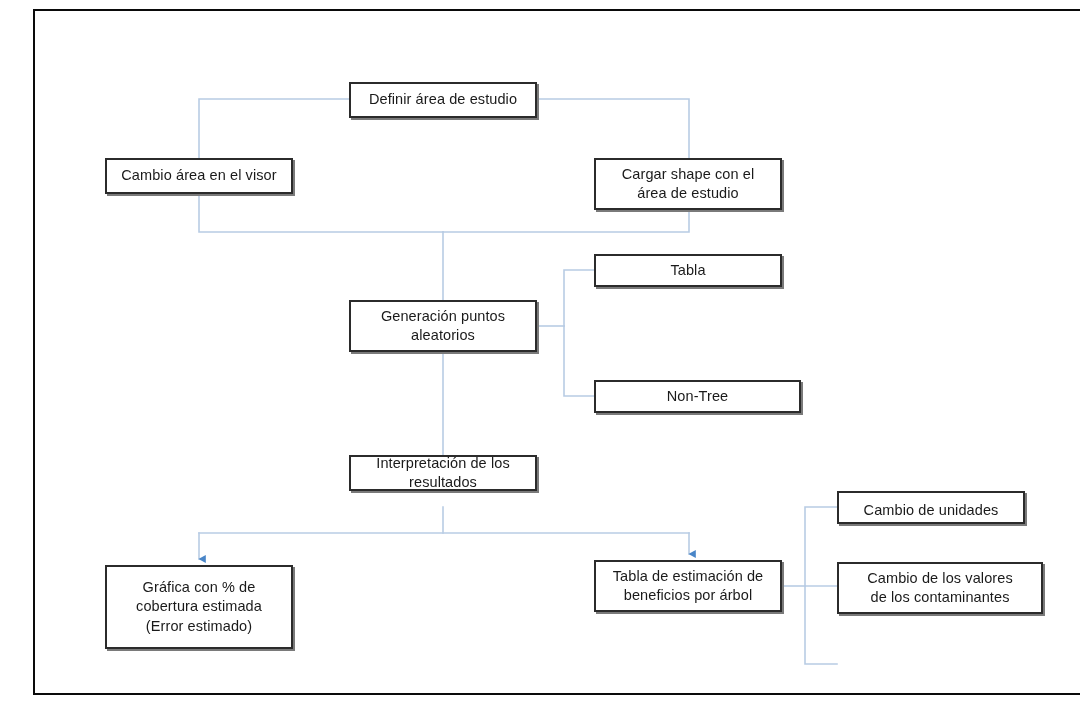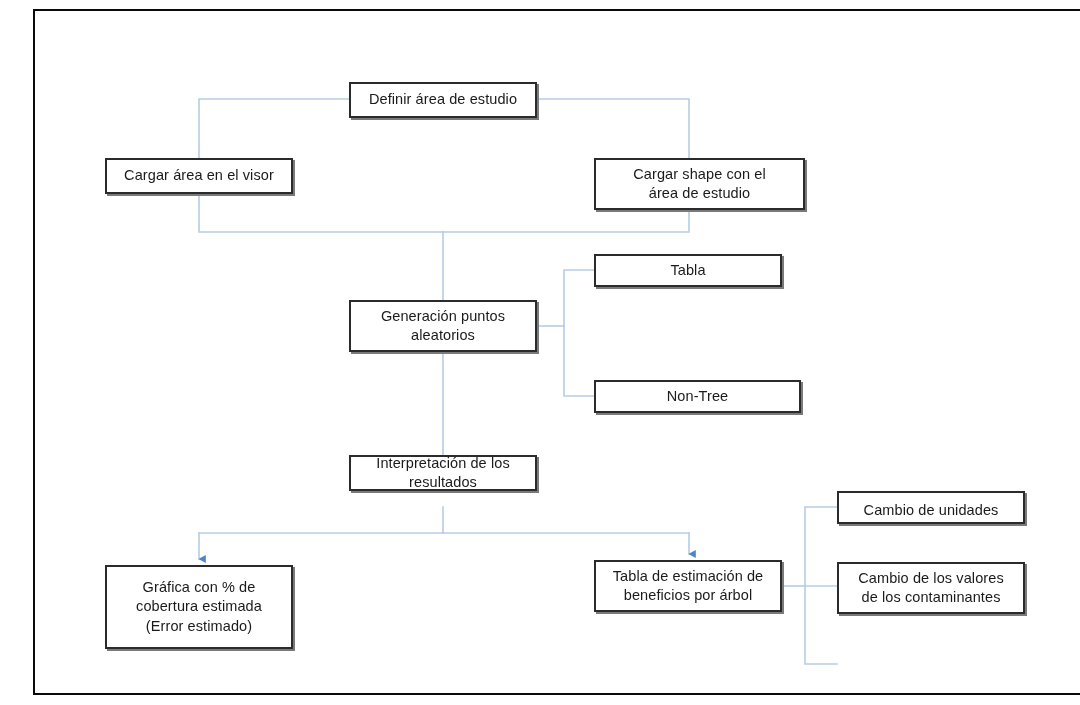--- a/index.html
+++ b/index.html
@@ -98,24 +98,24 @@
       <path d="M781,586 L813,586"></path>
       <path d="M781,586 L781,664 L813,664"></path>
     </g>
   </svg>
 
   <div class="node" style="left:325px; top:82px; width:188px; height:36px;">
     <span>Definir área de estudio</span>
   </div>
 
   <div class="node" style="left:81px; top:158px; width:188px; height:36px;">
-    <span>Cargar área en el visor</span>
+    <span>Cambio área en el visor</span>
   </div>
 
-  <div class="node" style="left:570px; top:158px; width:211px; height:52px;">
+  <div class="node" style="left:570px; top:158px; width:188px; height:52px;">
     <span>Cargar shape con el
 área de estudio</span>
   </div>
 
   <div class="node" style="left:325px; top:300px; width:188px; height:52px;">
     <span>Generación puntos
 aleatorios</span>
   </div>
 
   <div class="node" style="left:570px; top:254px; width:188px; height:33px;">
@@ -139,19 +139,19 @@
 
   <div class="node" style="left:570px; top:560px; width:188px; height:52px;">
     <span>Tabla de estimación de
 beneficios por árbol</span>
   </div>
 
   <div class="node" style="left:813px; top:491px; width:188px; height:33px;align-items:flex-end;">
     <span>Cambio de unidades</span>
   </div>
 
-  <div class="node" style="left:813px; top:562px; width:188px; height:52px;">
+  <div class="node" style="left:813px; top:562px; width:206px; height:52px;">
     <span>Cambio de los valores
 de los contaminantes</span>
   </div>
 
 
 </div>
 
 </body></html>

